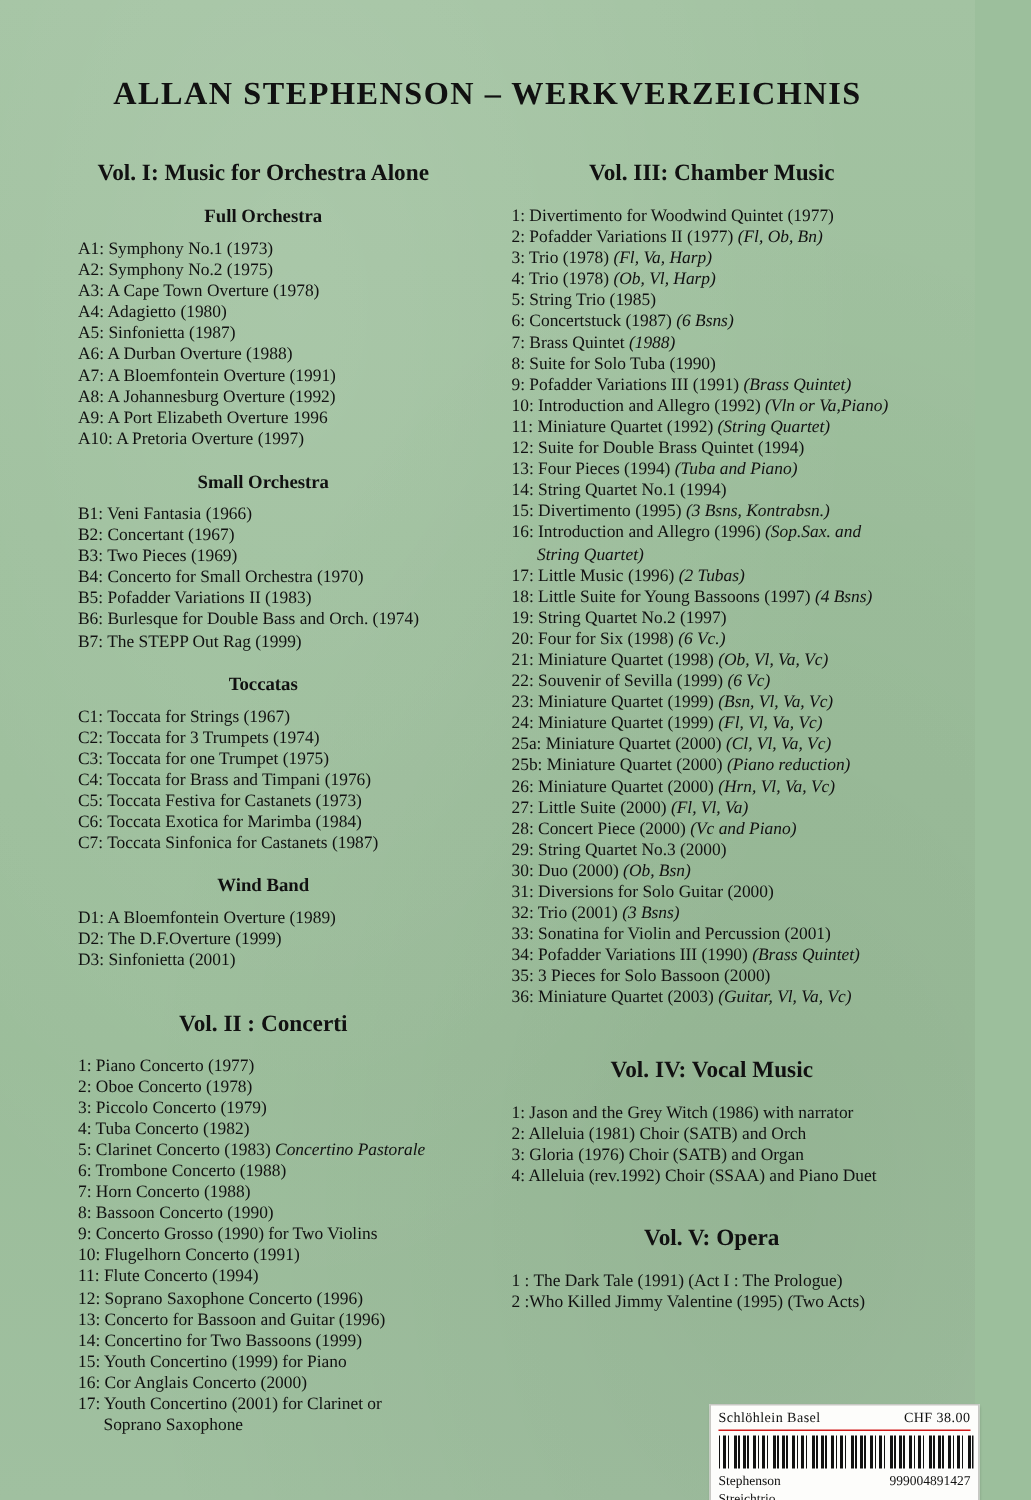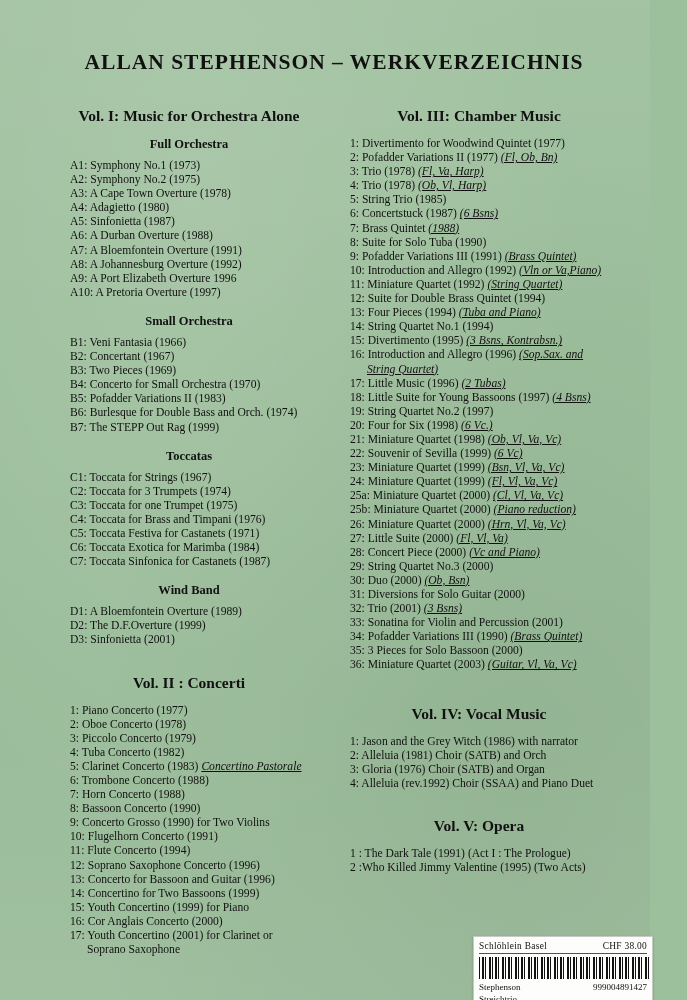--- a/index.html
+++ b/index.html
@@ -18,21 +18,21 @@
   .page {
     position: absolute;
     left: 0; top: 0;
     width: 650px;
     height: 1000px;
     background:
       radial-gradient(ellipse at 30% 20%, rgba(255,255,255,0.10), rgba(255,255,255,0) 60%),
       radial-gradient(ellipse at 80% 80%, rgba(0,0,0,0.05), rgba(0,0,0,0) 60%),
       linear-gradient(180deg, #a3c3a2 0%, #9dbf9c 35%, #9bbd9a 70%, #a0c0a0 100%);
     box-sizing: border-box;
-    padding: 30px 34px 10px 52px;
+    padding: 30px 34px 10px 34px;
   }
   .title {
     text-align: center;
     font-size: 21.5px;
     font-weight: bold;
     letter-spacing: 1.0px;
     margin: 20px 0 26px 0;
     font-family: "Liberation Serif", serif;
   }
   .cols {
@@ -61,21 +61,21 @@
     padding: 0 0 0 18px;
   }
   ul.list li {
     font-size: 11.6px;
     line-height: 14.1px;
     margin: 0;
     padding: 0;
     text-indent: 0;
   }
   ul.list.indent-right { padding-left: 8px; }
-  ul.list li i { font-style: italic; text-decoration: underline; }
+  ul.list li i { font-style: italic; }
   .cont {
     display: block;
     padding-left: 17px;
   }
   .gap-sm { height: 6px; }
   .gap-md { height: 12px; }
 
   
   .sticker {
     position: absolute;
@@ -163,21 +163,21 @@
           <li>B6: Burlesque for Double Bass and Orch. (1974)</li>
           <li>B7: The STEPP Out Rag (1999)</li>
         </ul>
 
       <div class="sub-head">Toccatas</div>
       <ul class="list">
           <li>C1: Toccata for Strings (1967)</li>
           <li>C2: Toccata for 3 Trumpets (1974)</li>
           <li>C3: Toccata for one Trumpet (1975)</li>
           <li>C4: Toccata for Brass and Timpani (1976)</li>
-          <li>C5: Toccata Festiva for Castanets (1971)</li>
+          <li>C5: Toccata Festiva for Castanets (1973)</li>
           <li>C6: Toccata Exotica for Marimba (1984)</li>
           <li>C7: Toccata Sinfonica for Castanets (1987)</li>
         </ul>
 
       <div class="sub-head">Wind Band</div>
       <ul class="list">
           <li>D1: A Bloemfontein Overture (1989)</li>
           <li>D2: The D.F.Overture (1999)</li>
           <li>D3: Sinfonietta (2001)</li>
         </ul>

